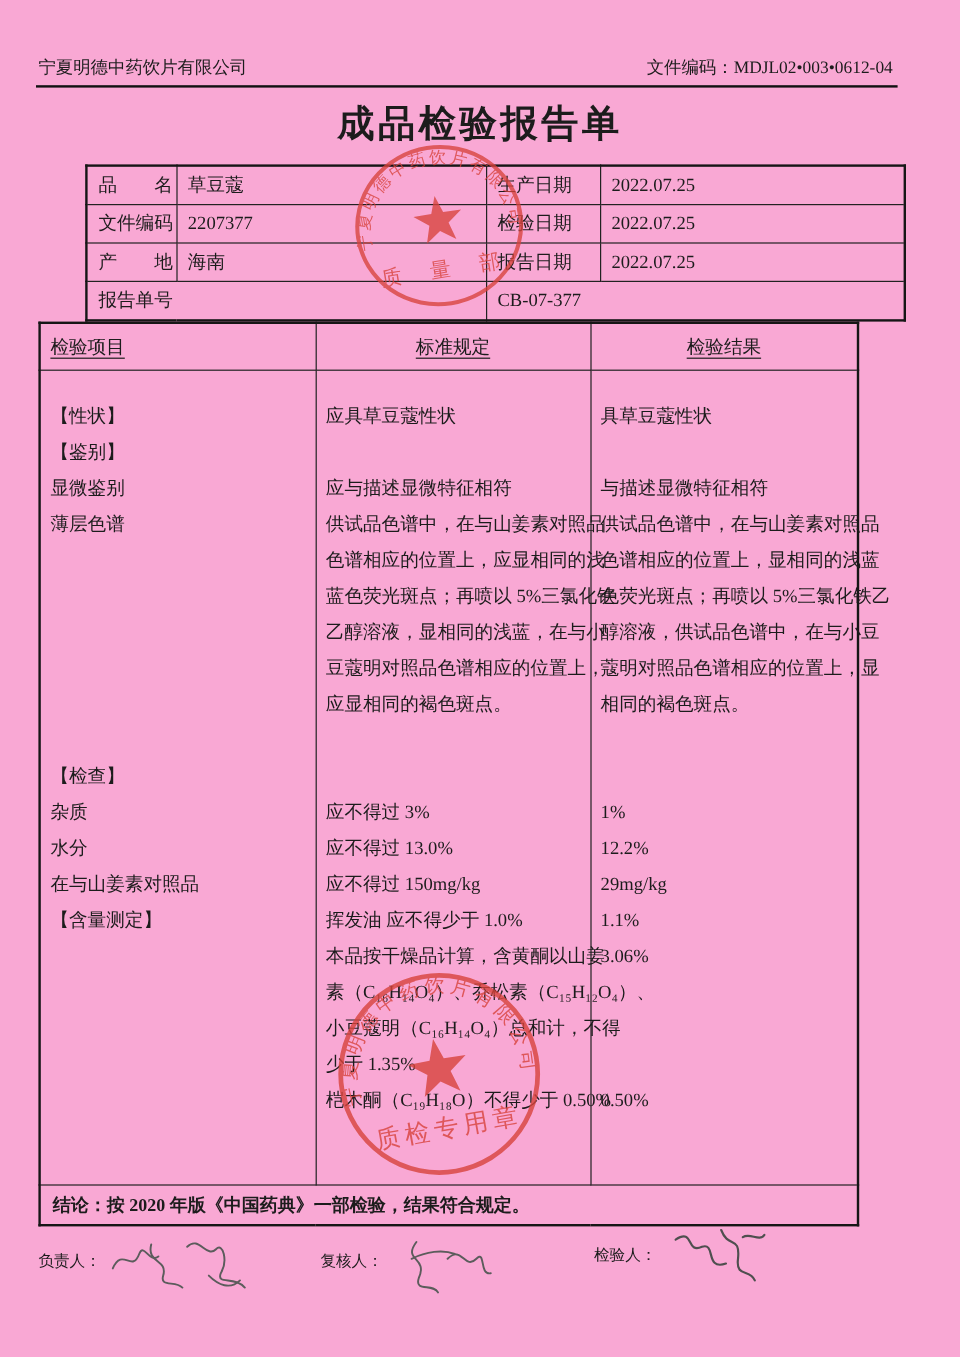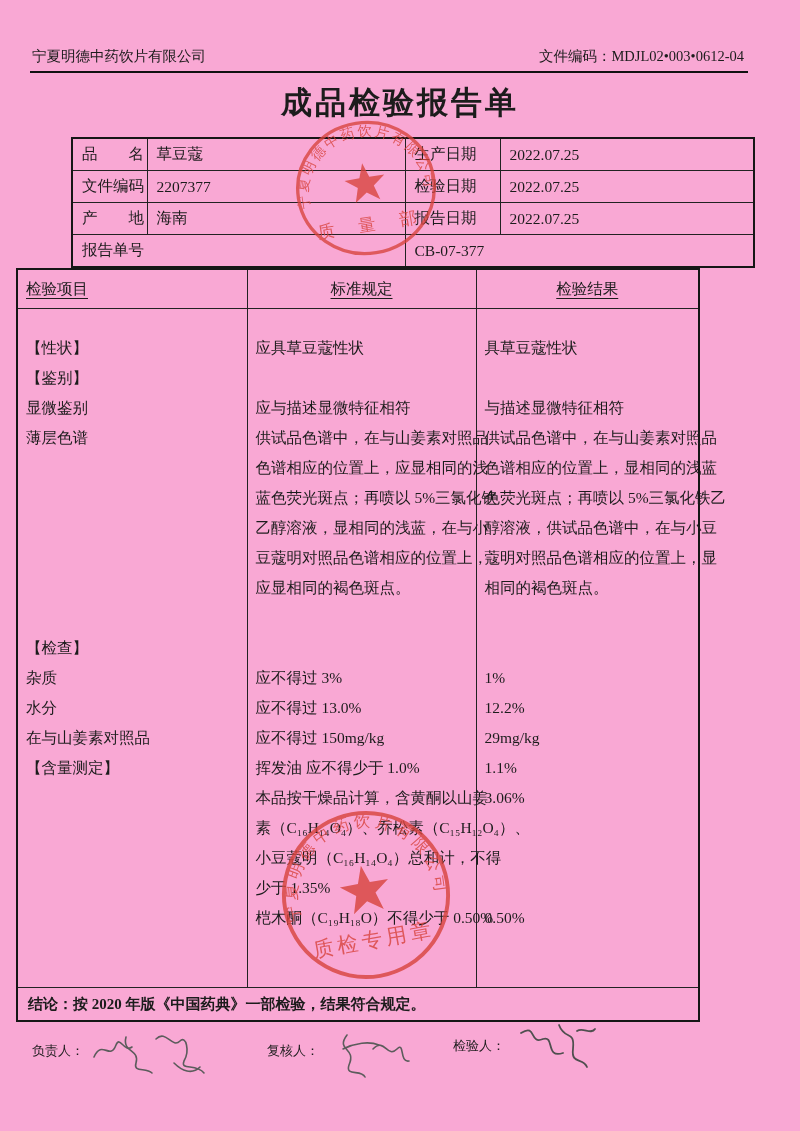--- a/index.html
+++ b/index.html
@@ -15,21 +15,21 @@
           border-top:2px solid #111; }
   .title { position:absolute; top:82px; left:0; width:800px; text-align:center;
            font-size:31px; font-weight:bold; letter-spacing:3px;
            font-family:"Liberation Sans","DejaVu Sans",sans-serif; }
   
   table { border-collapse:collapse; table-layout:fixed; }
   .info { position:absolute; top:137px; left:32px; width:682px; font-size:15.5px;margin-left:39px; }
   .info td { border:1px solid #222; height:31px; padding:0 0 0 9px;
              vertical-align:middle; overflow:hidden; }
   .info { border:2px solid #161616; }
-  .insp { position:absolute; top:268px; left:16px; width:682px; font-size:15.5px;
+  .insp { position:absolute; top:268px; left:32px; width:682px; font-size:15.5px;
           border:2px solid #161616; }
   .insp th { border:1px solid #222; height:36px; font-weight:normal;
              text-align:center; }
   .insp th.first { text-align:left; padding-left:8px; }
   .insp td.body { border:1px solid #222; vertical-align:top;
                   padding:24px 4px 54px 8px; }
   .uh { text-decoration:underline; text-underline-offset:4px; }
   .line { height:30px; line-height:30px; white-space:nowrap; }
   .concl td { border:1px solid #222; height:30px; font-weight:600;
               padding-left:10px; font-size:15px; }
@@ -185,21 +185,21 @@
   </div>
   <div class="siggroup" style="left:267px; top:1023px;">
     <span>复核人：</span><svg class="sig-svg" width="96" height="58" viewBox="0 0 96 58">
       <g fill="none" stroke="#5c5c5c" stroke-width="1.6" stroke-linecap="round">
         <path d="M26 12 C14 28 36 24 28 42 C24 54 40 46 44 54"></path>
         <path d="M22 26 C34 20 48 18 58 22"></path>
         <path d="M52 26 C64 14 66 36 76 26 C84 18 78 40 88 38"></path>
       </g>
     </svg>
   </div>
-  <div class="siggroup" style="left:453px; top:1017px;">
+  <div class="siggroup" style="left:495px; top:1017px;">
     <span>检验人：</span><svg class="sig-svg" width="100" height="60" viewBox="0 0 100 60">
       <g fill="none" stroke="#4f4f4f" stroke-width="1.8" stroke-linecap="round">
         <path d="M14 16 C30 6 22 28 36 22 C48 18 38 42 56 36"></path>
         <path d="M52 8 C58 24 68 12 66 32 C64 48 76 40 80 50"></path>
         <path d="M70 14 C76 10 84 18 88 12"></path>
       </g>
     </svg>
   </div>
 
   <svg id="stamp-top" class="stamp" viewBox="0 0 160 156">

